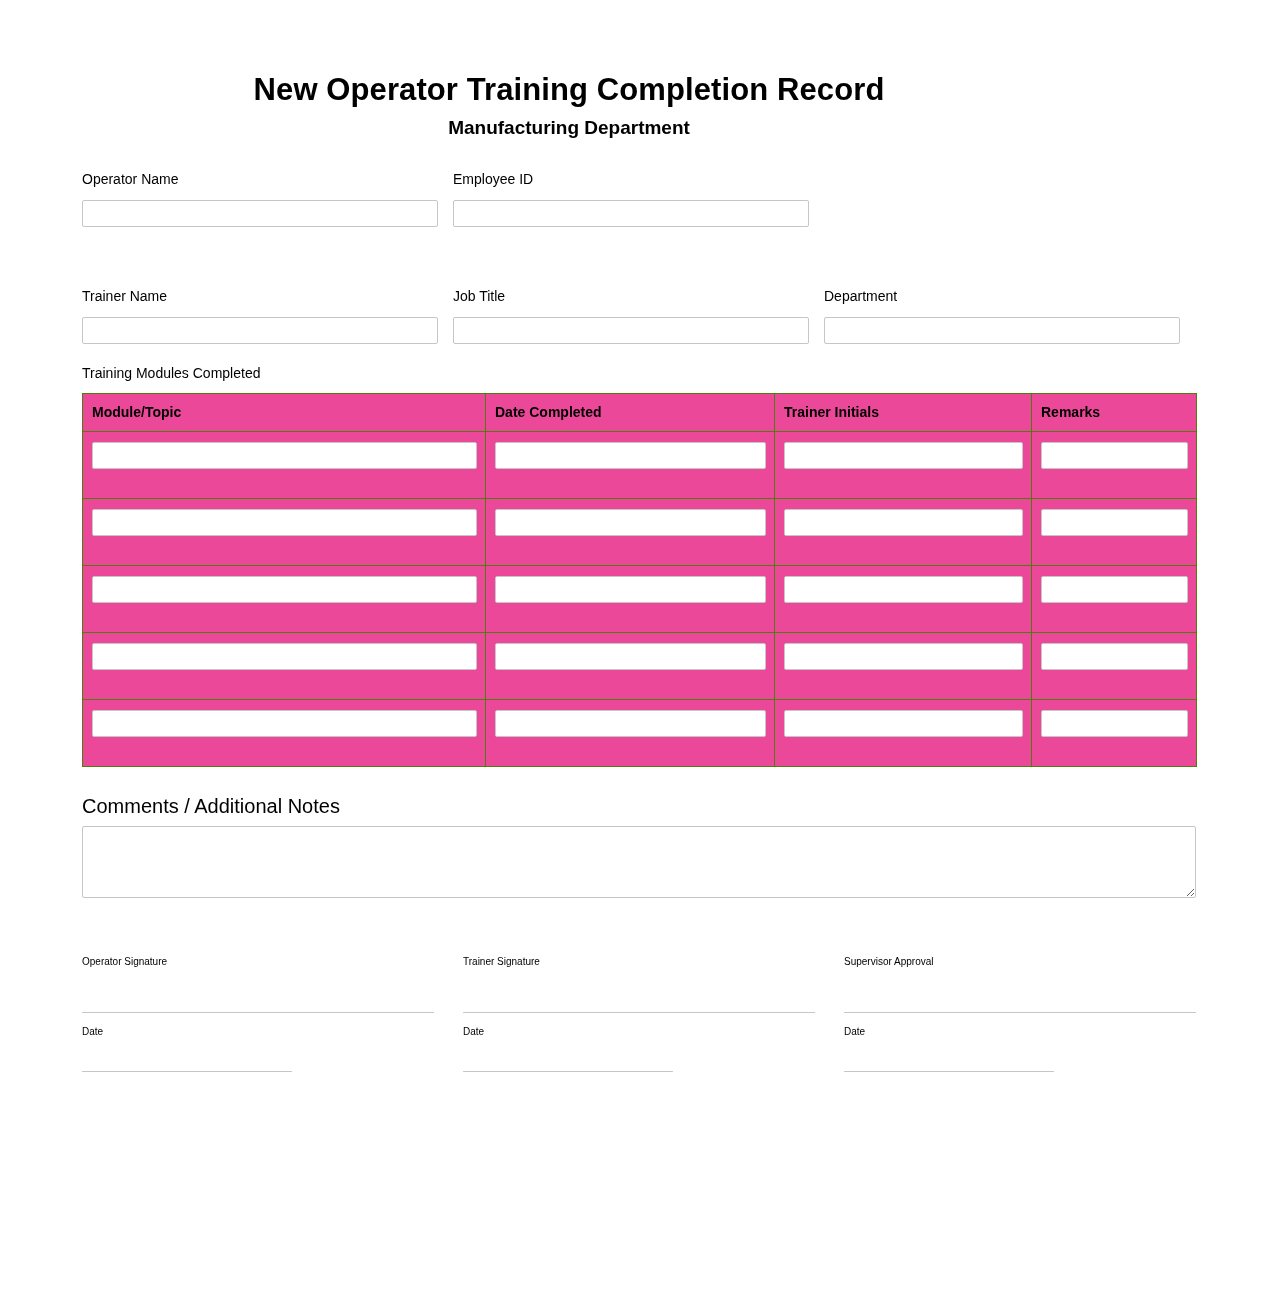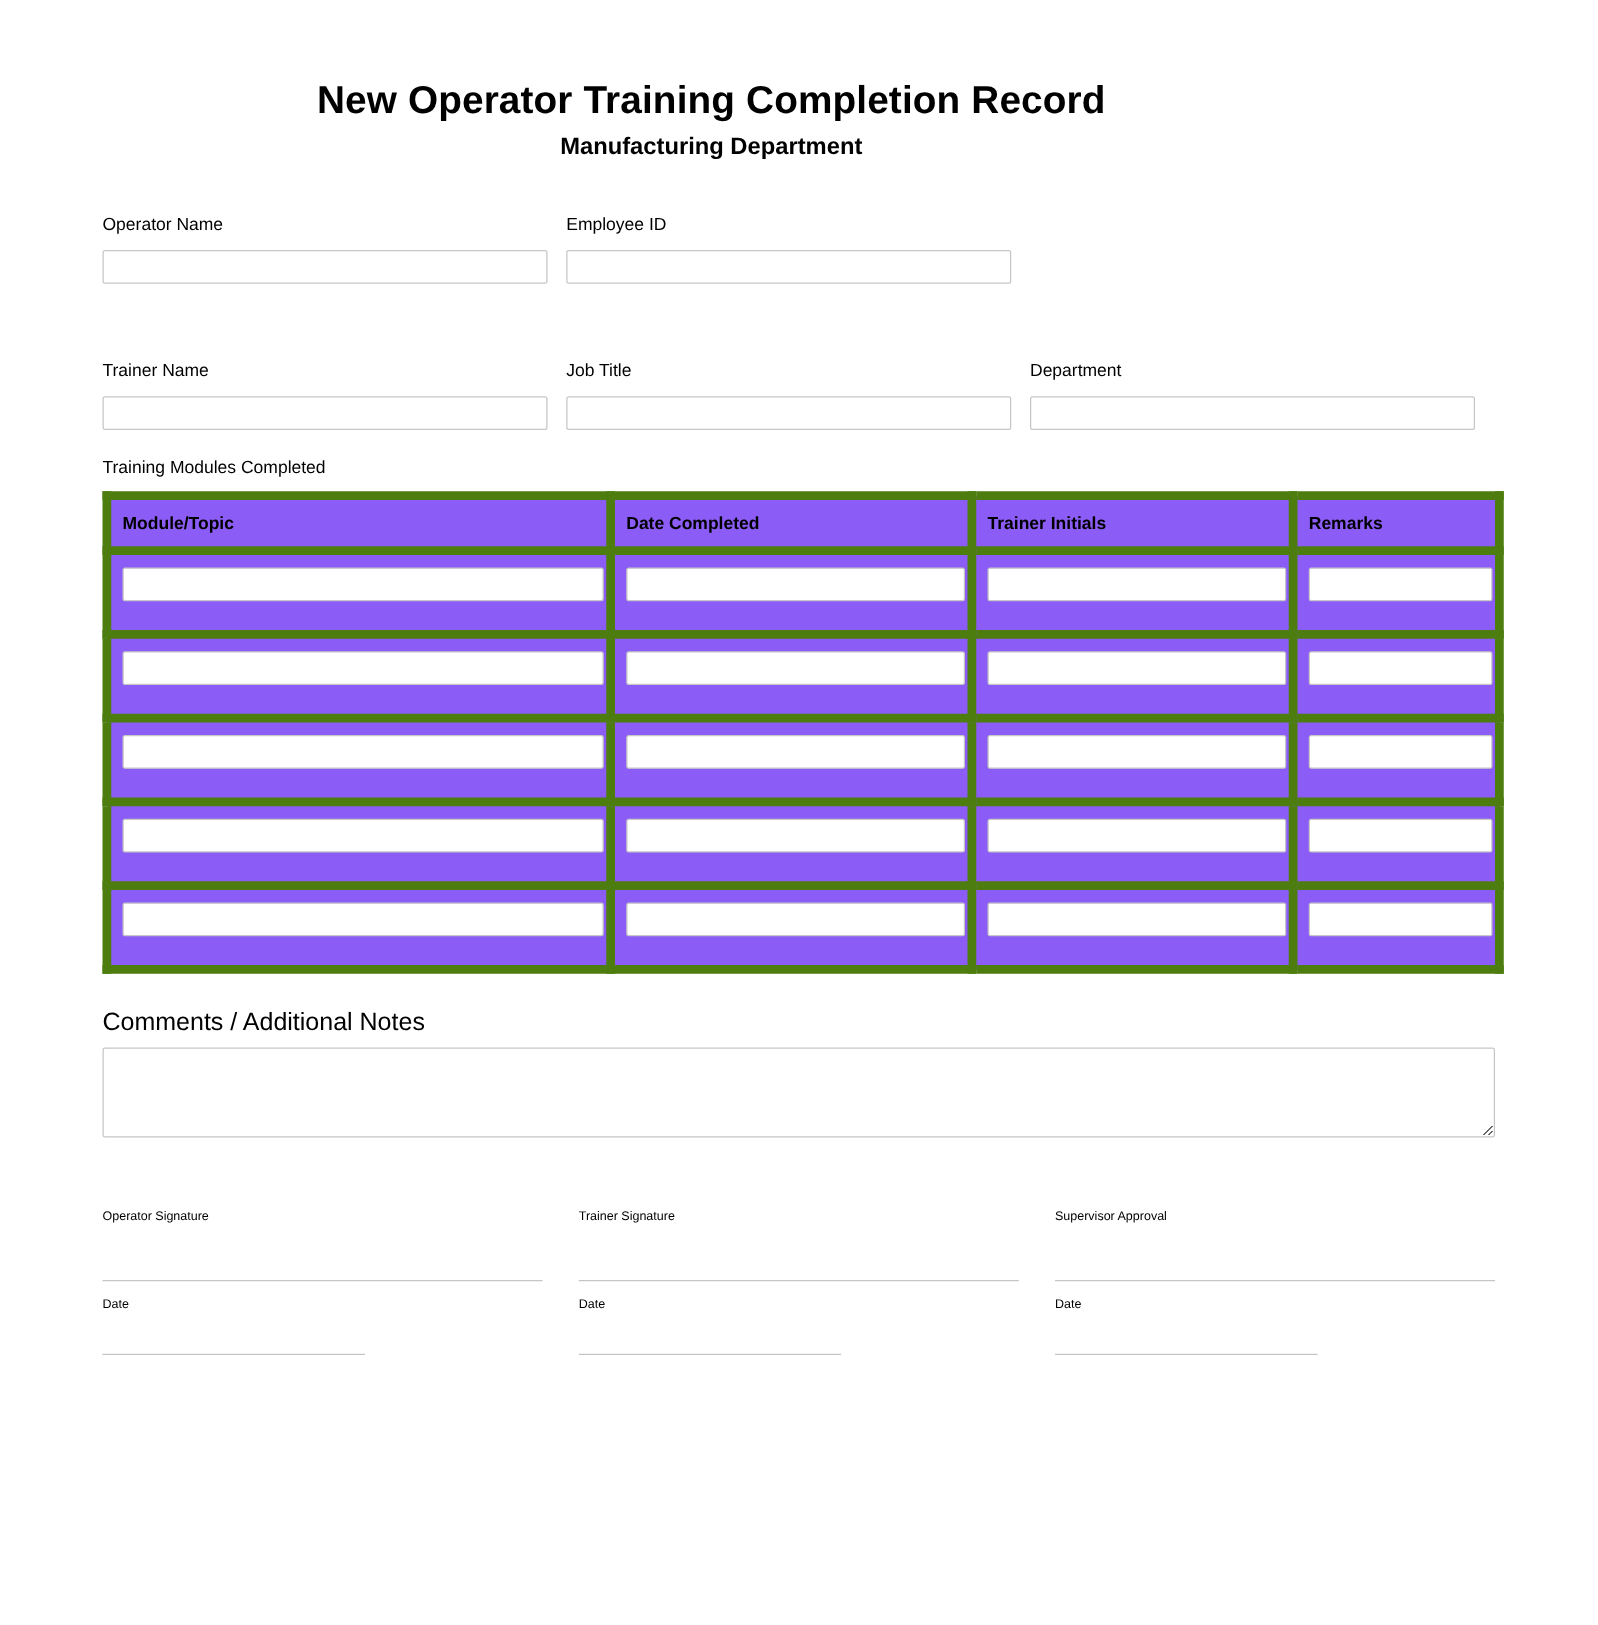--- a/index.html
+++ b/index.html
@@ -12,21 +12,21 @@
     height: 1300px;
     font-family: "Liberation Sans", sans-serif;
     color: #000000;
     overflow: hidden;
   }
   .page {
     position: relative;
     width: 1138px;
     height: 1300px;
     box-sizing: border-box;
-    padding: 8px 82px;
+    padding: 18px 82px;
   }
 
   
   .doc-title {
     margin: 0;
     padding-top: 54px;
     text-align: center;
     font-size: 31px;
     font-weight: bold;
     letter-spacing: 0.1px;
@@ -40,21 +40,21 @@
     font-weight: bold;
     line-height: 1.15;
   }
 
   
   .field-grid {
     display: grid;
     grid-template-columns: 356px 356px 356px;
     column-gap: 24px;
     row-gap: 0;
-    margin-top: 43px;
+    margin-top: 33px;
     gap: 15px;
   }
   .field {
     display: block;
   }
   .field + .field { }
   .field-label {
     display: block;
     font-size: 14px;
     line-height: 17px;
@@ -91,24 +91,24 @@
     margin-bottom: 11px;
   }
   table.modules {
     border-collapse: collapse;
     width: 1114px;
     table-layout: fixed;
     background: #fff;
   }
   table.modules th,
   table.modules td {
-    border: 7px solid #4d7c0f;
+    border: 1px solid #4d7c0f;
     text-align: left;
     vertical-align: top;
-    background: #8b5cf6;
+    background: #ec4899;
   }
   table.modules th {
     font-size: 14px;
     font-weight: bold;
     padding: 10px 9px 11px 9px;
     line-height: 16px;
   }
   table.modules td {
     height: 67px;
     padding: 10px 9px 0 9px;

